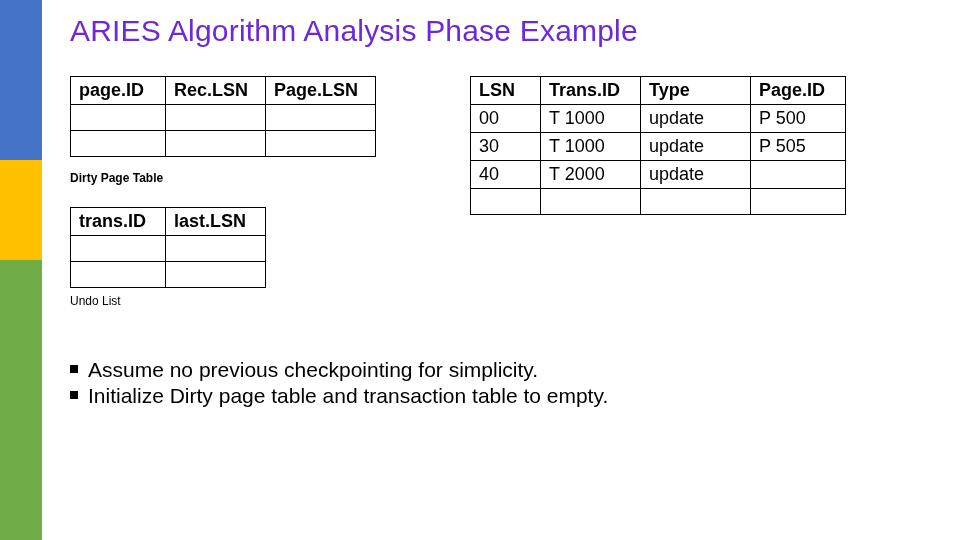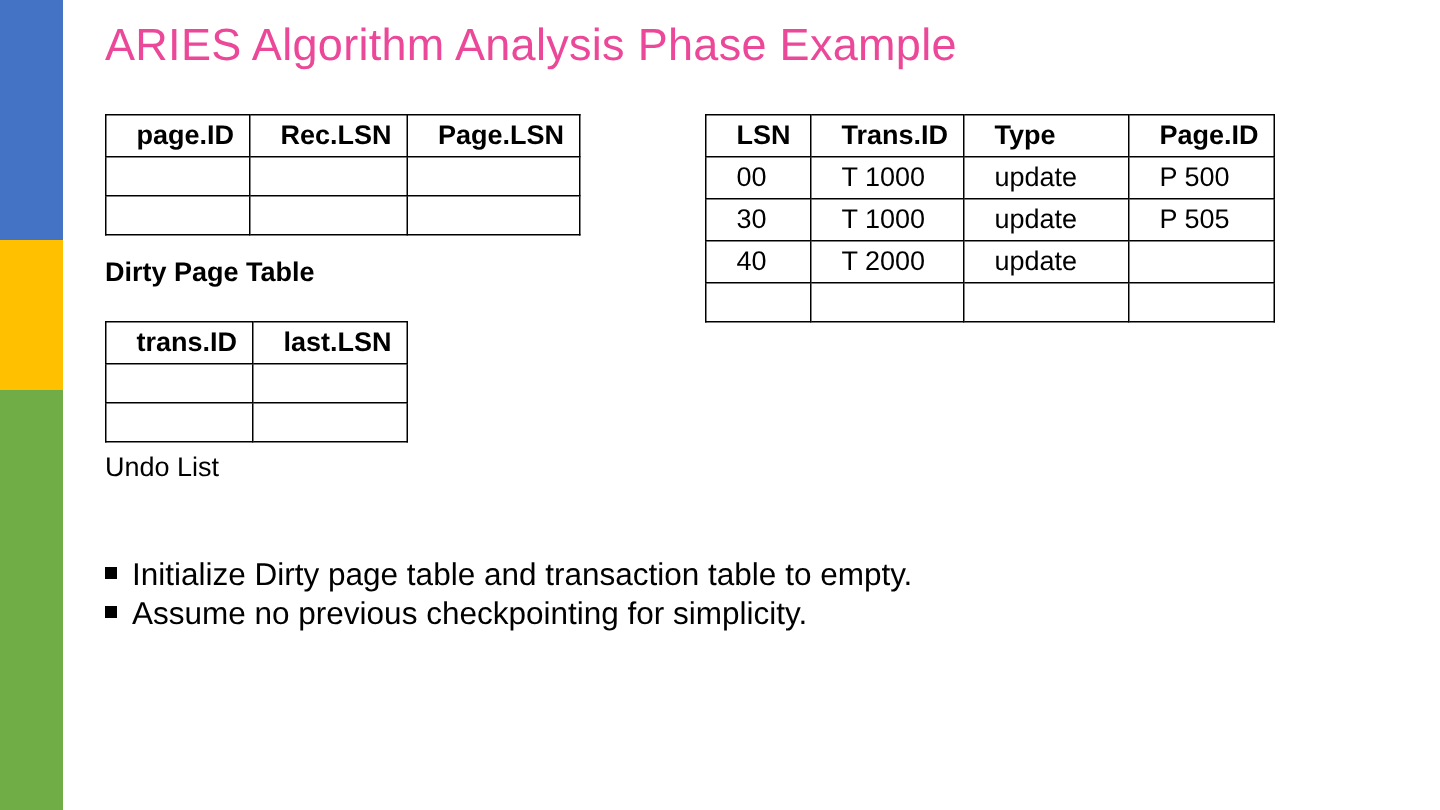--- a/index.html
+++ b/index.html
@@ -28,52 +28,52 @@
     left: 42px;
     top: 0;
     right: 0;
     bottom: 0;
     padding: 14px 28px 10px 28px;
   }
   h1.title {
     margin: 0 0 28px 0;
     font-weight: 400;
     font-size: 30px;
-    color: #ec4899;
+    color: #6d28d9;
     letter-spacing: 0.2px;
   }
   .cols {
     display: flex;
     gap: 60px;
     align-items: flex-start;
   }
   .leftcol { width: 340px; }
   .rightcol { flex: 1; }
 
   table.ttbl {
     border-collapse: collapse;
     font-size: 18px;
     color: #000;
   }
   table.ttbl th, table.ttbl td {
     border: 1.5px solid #000;
-    padding: 3px 10px 3px 20px;
+    padding: 3px 10px 3px 8px;
     text-align: left;
     font-weight: 400;
     height: 26px;
   }
   table.ttbl th { font-weight: 700; }
 
   .dpt { margin-bottom: 14px; }
   .dpt th:nth-child(1), .dpt td:nth-child(1) { width: 95px; }
   .dpt th:nth-child(2), .dpt td:nth-child(2) { width: 100px; }
   .dpt th:nth-child(3), .dpt td:nth-child(3) { width: 110px; }
 
   .caption {
-    font-size: 18px;
+    font-size: 12px;
     font-weight: 700;
     color: #000;
     margin: 6px 0 22px 0;
   }
   .caption.small { font-weight: 400; }
 
   .undo th:nth-child(1), .undo td:nth-child(1) { width: 95px; }
   .undo th:nth-child(2), .undo td:nth-child(2) { width: 100px; }
 
   .log th:nth-child(1), .log td:nth-child(1) { width: 70px; }
@@ -197,20 +197,20 @@
           <td></td>
         </tr>
       </tbody>
         </table>
     </div>
 
   </div>
 
   <div class="bullets">
     <div class="line">
+      <span class="sq"></span><span>Assume no previous checkpointing for simplicity.</span>
+    </div>
+    <div class="line">
       <span class="sq"></span><span>Initialize Dirty page table and transaction table to empty.</span>
     </div>
-    <div class="line">
-      <span class="sq"></span><span>Assume no previous checkpointing for simplicity.</span>
-    </div>
   </div>
 
 </div>
 
 </body></html>

